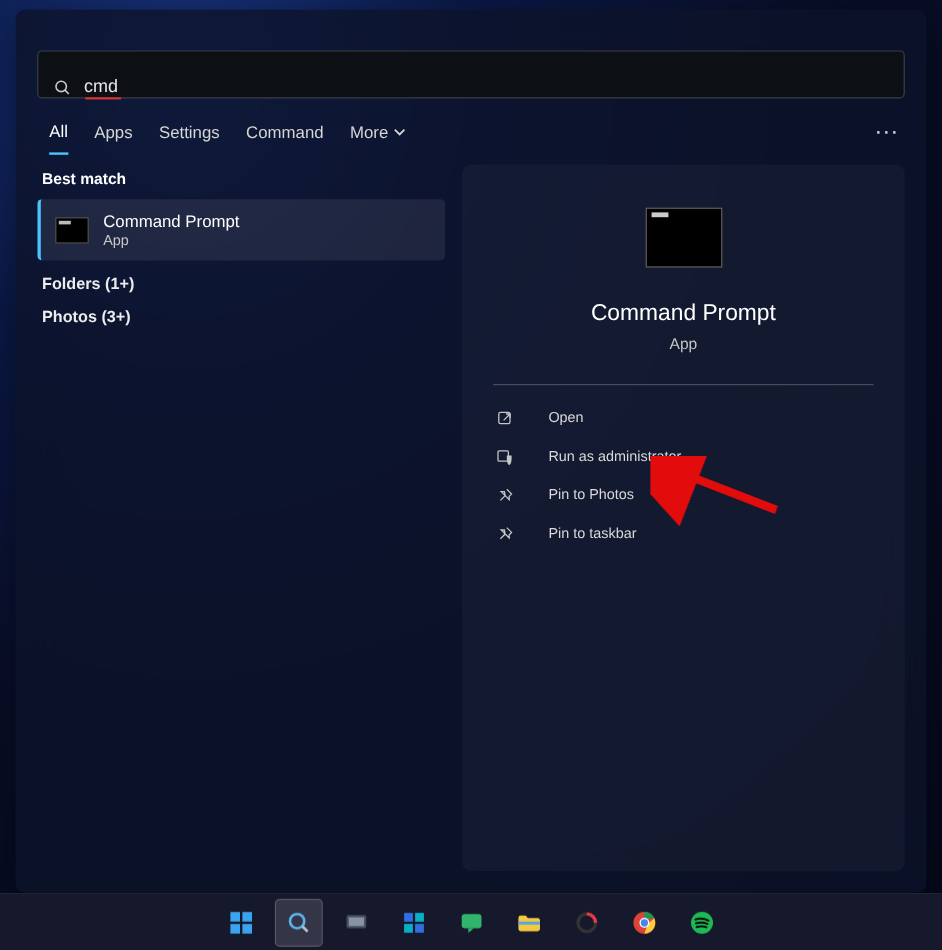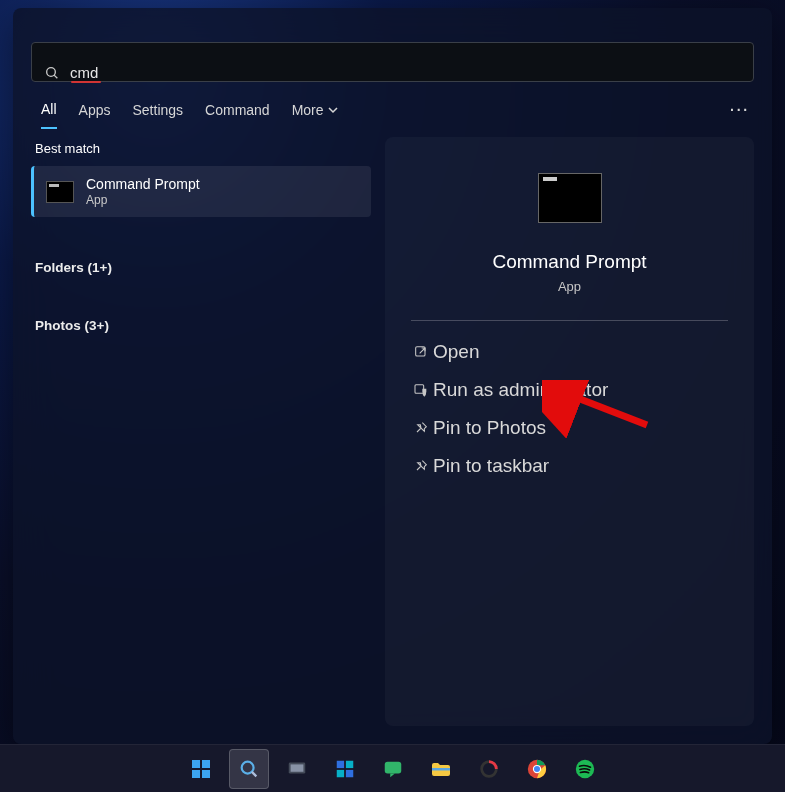--- a/index.html
+++ b/index.html
@@ -59,21 +59,21 @@
   .right-col {
     flex:1;
     background: rgba(255,255,255,0.035);
     border-radius: 8px;
     padding: 36px 26px 20px 26px;
     display:flex; flex-direction:column;
     margin-bottom: 18px;
   }
 
   .section-label {
-    color:#ffffff; font-size: 13px; font-weight:400;
+    color:#ffffff; font-size: 13px; font-weight:700;
     padding: 4px 4px 10px 4px;
   }
   .result-item {
     background: rgba(255,255,255,0.08);
     border-left: 3px solid #4cc2ff;
     border-radius: 4px;
     padding: 10px 12px;
     display:flex; align-items:center; gap:12px;
   }
   .result-thumb {
@@ -83,41 +83,40 @@
   .result-thumb::before{
     content:""; position:absolute; left:2px; top:2px;
     width:10px; height:3px; background:#bbb;
   }
   .result-title { color:#fff; font-size:14px; font-weight:500; }
   .result-sub { color:#c9c9c9; font-size:12px; margin-top:1px; }
 
   .category-row {
     color:#ececec; font-size:13.5px; font-weight:600;
     padding: 12px 4px 8px 4px;
-    margin-top: 31px;
   }
   .category-row + .category-row { padding-top: 4px; }
 
   
   .preview-thumb {
     width:64px; height:50px; background:#000;
     border:1.5px solid #666; margin: 0 auto;
     position:relative;
   }
   .preview-thumb::before{
     content:""; position:absolute; left:4px; top:3px;
     width:14px; height:4px; background:#ccc;
   }
   .preview-title { color:#fff; font-size:19px; font-weight:500; text-align:center; margin-top:28px; }
   .preview-sub { color:#c6c6c6; font-size:13px; text-align:center; margin-top:6px; }
   .divider { height:1px; background: rgba(255,255,255,0.22); margin: 26px 0 12px 0; }
 
   .action-row {
-    display:flex; align-items:center; gap:4px;
-    padding: 8px 2px; color:#d9d9d9; font-size:19px;
+    display:flex; gap:28px;
+    padding: 8px 2px; color:#d9d9d9; font-size:12px;
     border-radius:4px;
   }
   .action-row svg { width:16px; height:16px; flex:0 0 auto; }
 
   
   .anno-arrow { position:absolute; left:542px; top:380px; pointer-events:none; }
 
   
   .taskbar {
     position:absolute; left:0; right:0; bottom:0; height:48px;

